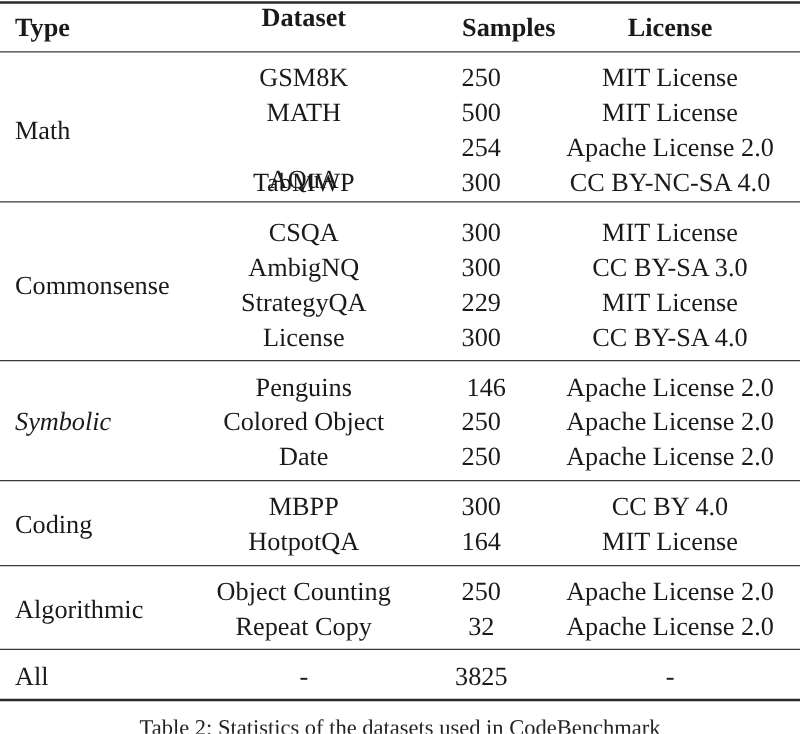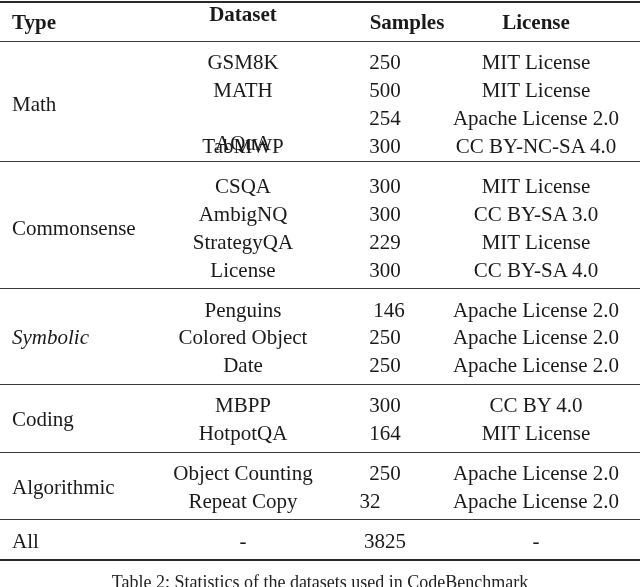--- a/index.html
+++ b/index.html
@@ -112,21 +112,21 @@
   <div class="cell" style="left:536px; top:405px;">CC BY 4.0</div>
   <div class="cell" style="left:243px; top:433px;">HotpotQA</div>
   <div class="cell" style="left:385px; top:433px;">164</div>
   <div class="cell" style="left:536px; top:433px;">MIT License</div>
 
   <div class="cell left" style="left:12px; top:487px;">Algorithmic</div>
   <div class="cell" style="left:243px; top:473px;">Object Counting</div>
   <div class="cell" style="left:385px; top:473px;">250</div>
   <div class="cell" style="left:536px; top:473px;">Apache License 2.0</div>
   <div class="cell" style="left:243px; top:501px;">Repeat Copy</div>
-  <div class="cell" style="left:370px; top:501px;">32</div>
+  <div class="cell" style="left:385px; top:501px;">32</div>
   <div class="cell" style="left:536px; top:501px;">Apache License 2.0</div>
 
   <div class="cell left" style="left:12px; top:541px;">All</div>
   <div class="cell" style="left:243px; top:541px;">-</div>
   <div class="cell" style="left:385px; top:541px;">3825</div>
   <div class="cell" style="left:536px; top:541px;">-</div>
 
   <div class="caption">Table 2: Statistics of the datasets used in CodeBenchmark</div>
 </div>
 

